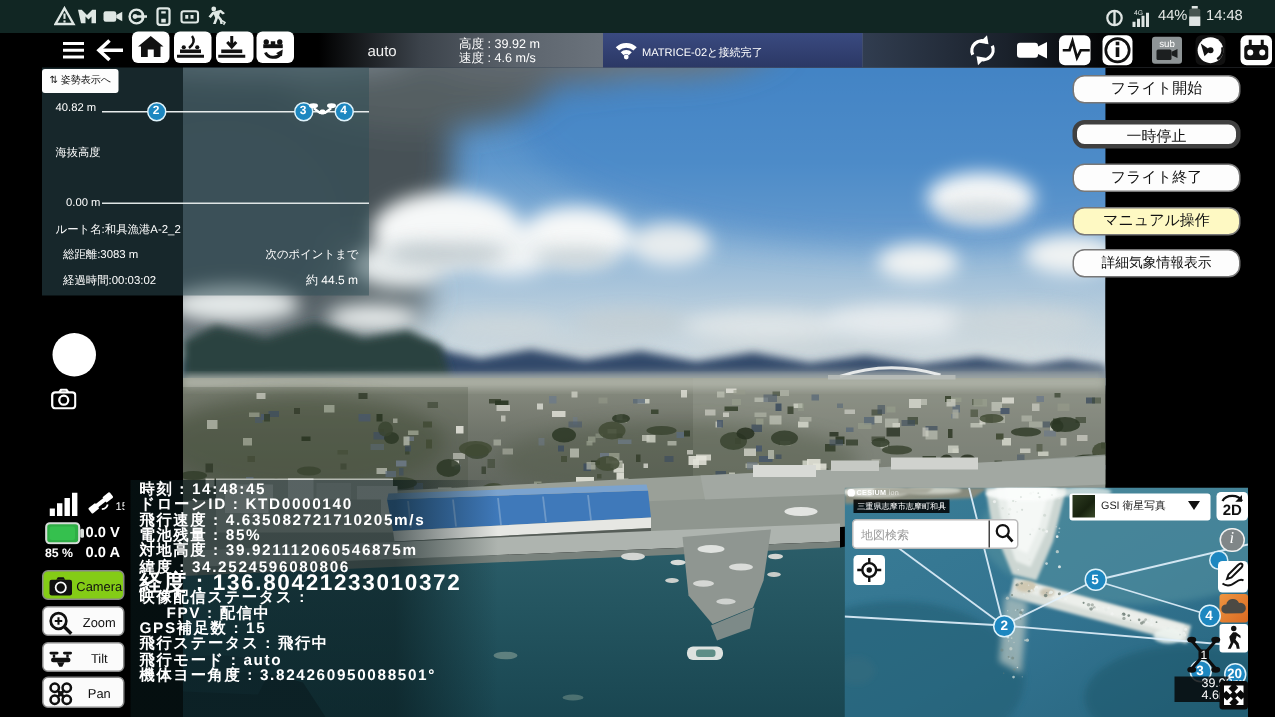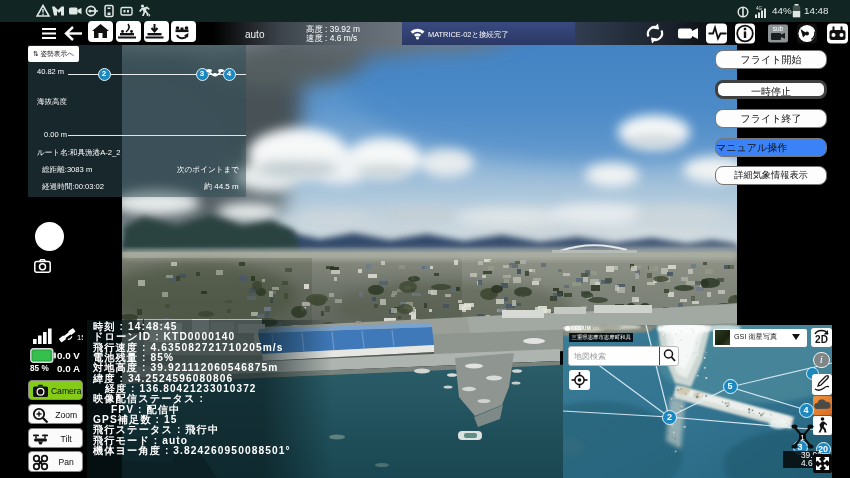--- a/index.html
+++ b/index.html
@@ -690,32 +690,32 @@
  <div class="abs" style="left:21px;top:0;width:33px;height:20.5px;color:#111;font-size:8.6px;line-height:20.5px;text-align:center">Pan</div>
 </div>
 <div class="abs" style="left:87px;top:320px;width:245px;height:158px;background:linear-gradient(to right,rgba(8,24,26,0.62) 72%,rgba(8,24,26,0) 100%)"></div>
 <div class="abs" style="left:93px;top:322px;width:340px;font-weight:bold;letter-spacing:1.1px">
     <div style="margin-left:0px;height:10.35px;color:#fff;font-size:10.2px;line-height:10.35px;white-space:nowrap">時刻 : 14:48:45</div>
     <div style="margin-left:0px;height:10.35px;color:#fff;font-size:10.2px;line-height:10.35px;white-space:nowrap">ドローンID : KTD0000140</div>
     <div style="margin-left:0px;height:10.35px;color:#fff;font-size:10.2px;line-height:10.35px;white-space:nowrap">飛行速度 : 4.635082721710205m/s</div>
     <div style="margin-left:0px;height:10.35px;color:#fff;font-size:10.2px;line-height:10.35px;white-space:nowrap">電池残量 : 85%</div>
     <div style="margin-left:0px;height:10.35px;color:#fff;font-size:10.2px;line-height:10.35px;white-space:nowrap">対地高度 : 39.921112060546875m</div>
     <div style="margin-left:0px;height:10.35px;color:#fff;font-size:10.2px;line-height:10.35px;white-space:nowrap">緯度 : 34.2524596080806</div>
-    <div style="margin-left:12px;height:10.35px;color:#fff;font-size:10px;line-height:10.35px;white-space:nowrap">経度 : 136.80421233010372</div>
+    <div style="margin-left:0px;height:10.35px;color:#fff;font-size:15px;line-height:10.35px;white-space:nowrap">経度 : 136.80421233010372</div>
     <div style="margin-left:0px;height:10.35px;color:#fff;font-size:10.2px;line-height:10.35px;white-space:nowrap">映像配信ステータス :</div>
     <div style="margin-left:18px;height:10.35px;color:#fff;font-size:10.2px;line-height:10.35px;white-space:nowrap">FPV : 配信中</div>
     <div style="margin-left:0px;height:10.35px;color:#fff;font-size:10.2px;line-height:10.35px;white-space:nowrap">GPS補足数 : 15</div>
     <div style="margin-left:0px;height:10.35px;color:#fff;font-size:10.2px;line-height:10.35px;white-space:nowrap">飛行ステータス : 飛行中</div>
     <div style="margin-left:0px;height:10.35px;color:#fff;font-size:10.2px;line-height:10.35px;white-space:nowrap">飛行モード : auto</div>
     <div style="margin-left:0px;height:10.35px;color:#fff;font-size:10.2px;line-height:10.35px;white-space:nowrap">機体ヨー角度 : 3.824260950088501°</div>
   </div>
 <div class="abs" style="left:715px;top:50px;width:112px;height:19px;background:#fdfdfd;border-radius:8px;border:1px solid #777;color:#111;font-size:10px;line-height:17.5px;text-align:center">フライト開始</div>
 <div class="abs" style="left:715px;top:79.5px;width:112px;height:19px;background:#fdfdfd;border-radius:8px;border:3px solid #404040;color:#111;font-size:10px;line-height:17.5px;text-align:center">一時停止</div>
 <div class="abs" style="left:715px;top:108.6px;width:112px;height:19px;background:#fdfdfd;border-radius:8px;border:1px solid #777;color:#111;font-size:10px;line-height:17.5px;text-align:center">フライト終了</div>
-<div class="abs" style="left:715px;top:138px;width:112px;height:19px;background:#3b82f6;border-radius:8px;border:1px solid #777;color:#111;font-size:10px;line-height:17.5px;">マニュアル操作</div>
+<div class="abs" style="left:715px;top:138px;width:112px;height:19px;background:#fef9c3;border-radius:8px;border:1px solid #777;color:#111;font-size:10px;line-height:17.5px;text-align:center">マニュアル操作</div>
 <div class="abs" style="left:715px;top:165.5px;width:112px;height:19px;background:#fdfdfd;border-radius:8px;border:1px solid #777;color:#111;font-size:9.2px;line-height:17.5px;text-align:center">詳細気象情報表示</div>
 <div class="abs" style="left:563px;top:325px;width:269px;height:153px;overflow:hidden">
 <svg width="269" height="153" viewBox="0 0 269 153" xmlns="http://www.w3.org/2000/svg" style="position:absolute;left:0;top:0">
 <defs>
 <linearGradient id="mw" x1="0" y1="0" x2="1" y2="1">
  <stop offset="0" stop-color="#3a7d96"></stop>
           <stop offset="0.55" stop-color="#327390"></stop>
           <stop offset="1" stop-color="#27647c"></stop>
 </linearGradient>
 <filter id="mb2" x="-30%" y="-30%" width="160%" height="160%">

